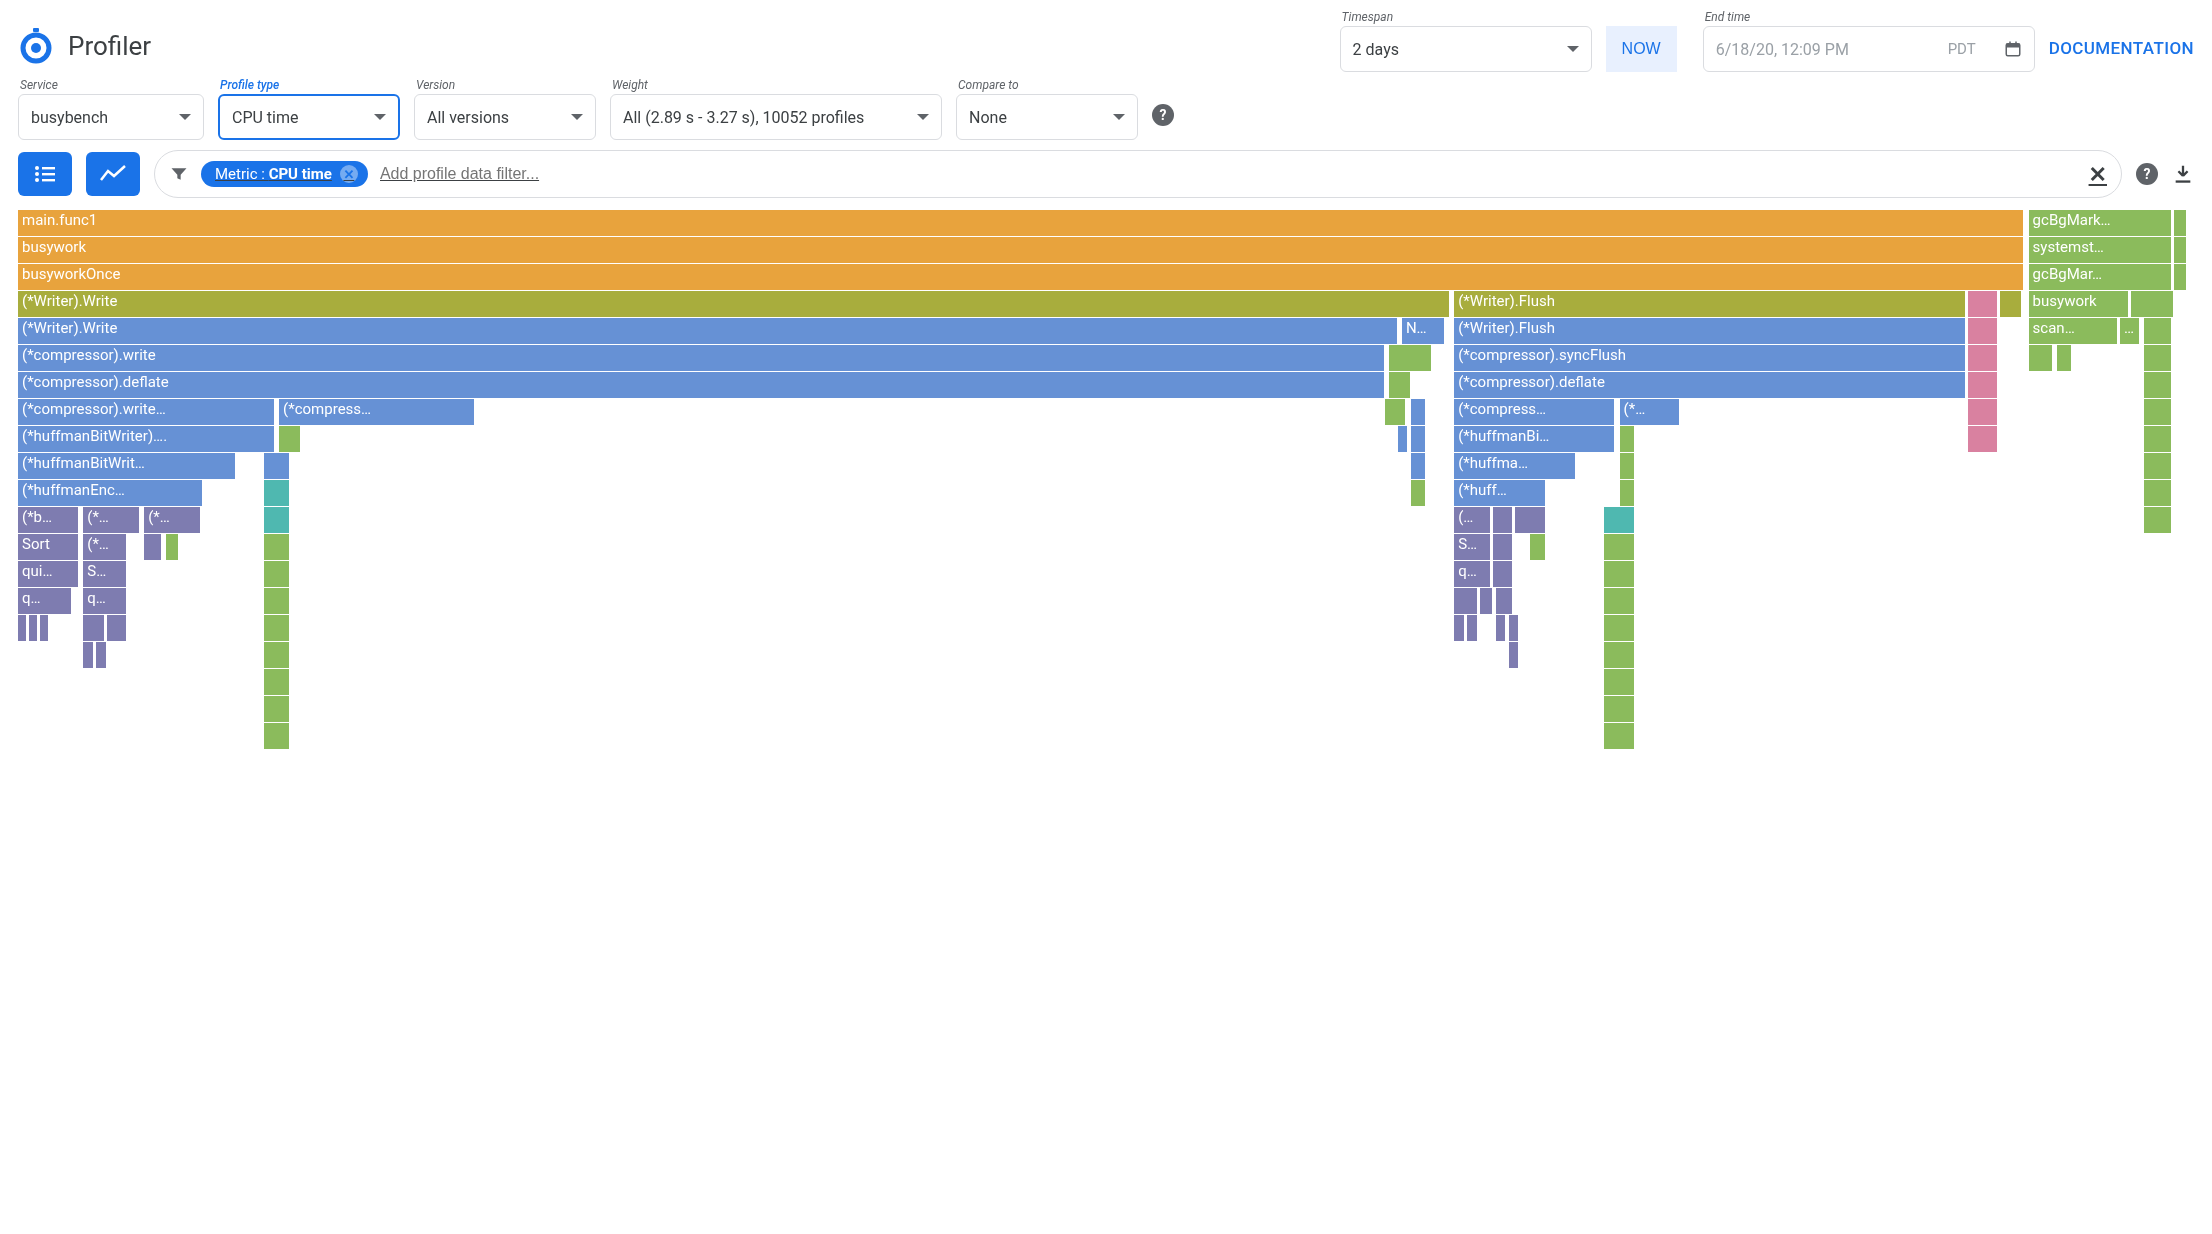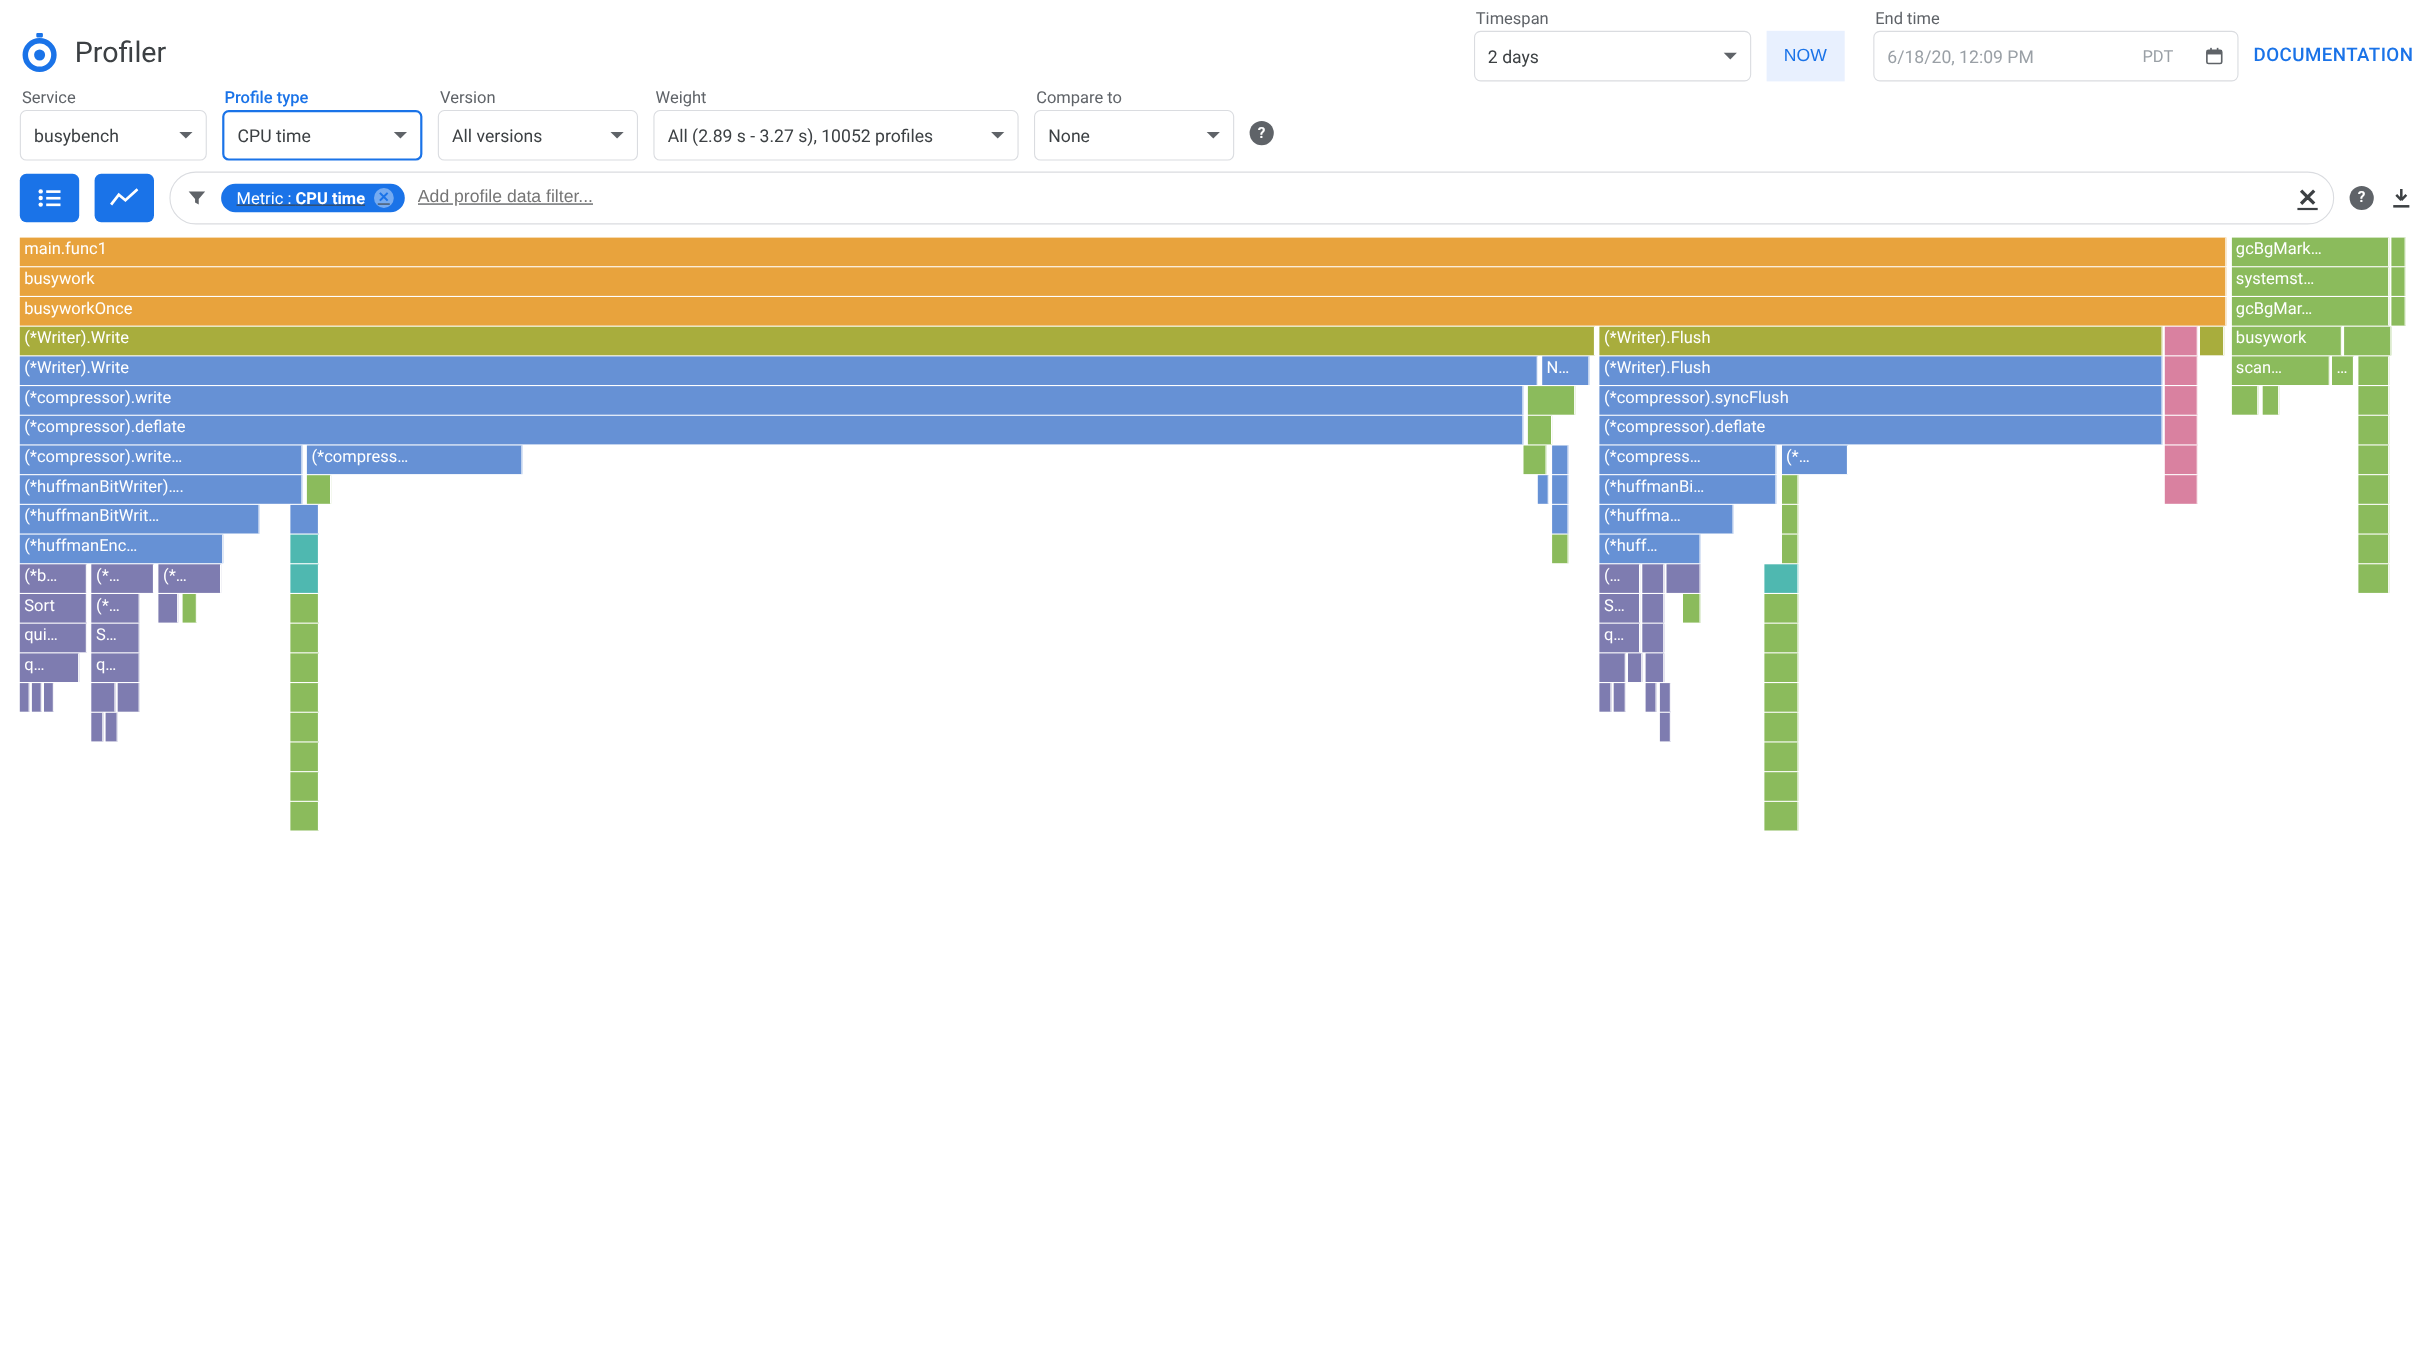--- a/index.html
+++ b/index.html
@@ -1,21 +1,21 @@
 <!DOCTYPE html>
 <html><head>
 <meta charset="utf-8">
 <style>
   * { box-sizing: border-box; margin: 0; padding: 0; }
   body { font-family: 'Roboto', 'Helvetica Neue', Arial, sans-serif; font-size: 14px; color: #3c4043; background: #fff; }
   .header { display: flex; align-items: flex-end; padding: 8px 18px 0 18px; gap: 14px; flex-wrap: wrap; }
   .logo-title { display: flex; align-items: center; gap: 14px; margin-bottom: 8px; }
   .title { font-size: 26px; color: #3c4043; font-weight: 400; }
   .field { display: flex; flex-direction: column; }
-  .field-label { font-size: 15px; color: #5f6368; margin-bottom: 2px; padding-left: 2px; }
+  .field-label { font-size: 12px; color: #5f6368; margin-bottom: 2px; padding-left: 2px; font-style: italic; }
   .field-label.blue { color: #1a73e8; font-weight: 500; }
   .select-box { border: 1px solid #dadce0; border-radius: 6px; height: 46px; display: flex; align-items: center; justify-content: space-between; padding: 0 12px; cursor: pointer; background: #fff; font-size: 16px; }
   .select-box.active { border: 2px solid #1a73e8; }
   .arrow-down { width: 0; height: 0; border-left: 6px solid transparent; border-right: 6px solid transparent; border-top: 6px solid #5f6368; margin-left: 10px; }
   .now-btn { background: #e8f0fe; color: #1a73e8; font-weight: 500; font-size: 16px; border: none; height: 46px; padding: 0 16px; cursor: pointer; }
   .doc-link { color: #1a73e8; font-size: 17px; font-weight: 500; cursor: pointer; margin-left: auto; margin-bottom: 14px; letter-spacing: 0.4px; }
   .help-circle { width: 22px; height: 22px; border-radius: 50%; background: #5f6368; color: #fff; display: flex; align-items: center; justify-content: center; font-size: 14px; font-weight: bold; cursor: pointer; }
   .row2 { display: flex; align-items: flex-end; padding: 6px 18px 0 18px; gap: 14px; flex-wrap: wrap; }
   .row-help { display: flex; align-items: center; margin-bottom: 14px; }
   .toolbar { display: flex; align-items: center; padding: 10px 18px; gap: 14px; }
@@ -85,21 +85,21 @@
       </div>
     </div>
   </div>
 
   <a class="doc-link">DOCUMENTATION</a>
 </div>
 
 <div class="row2">
   <div class="field">
     <div class="field-label">Service</div>
-    <div class="select-box" style="width:170px">
+    <div class="select-box" style="width:186px">
       <span>busybench</span>
       <span class="arrow-down"></span>
     </div>
   </div>
 
   <div class="field">
     <div class="field-label blue">Profile type</div>
     <div class="select-box active" style="width:182px">
       <span>CPU time</span>
       <span class="arrow-down"></span>

